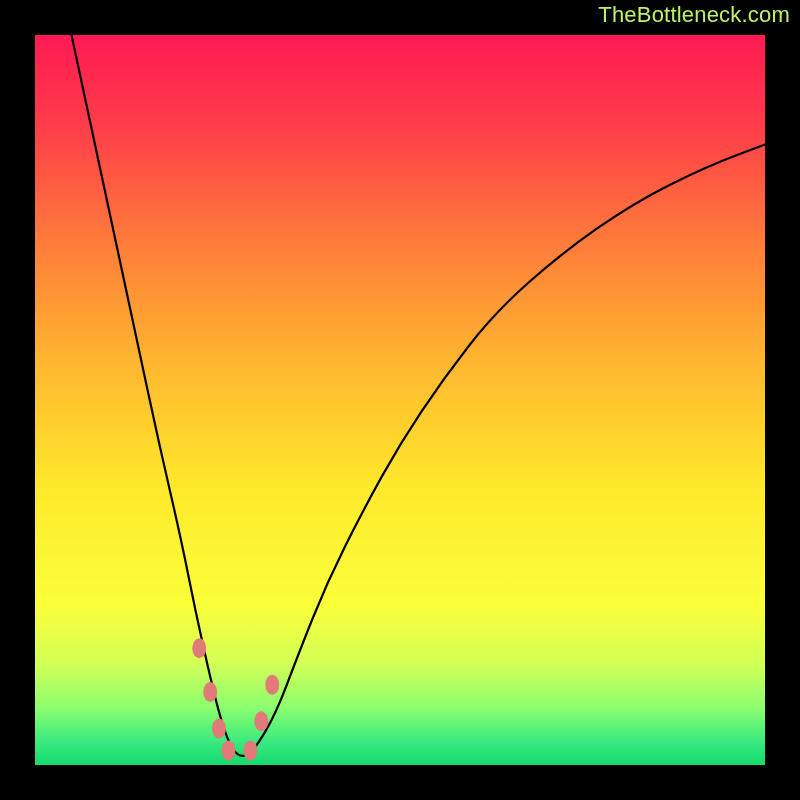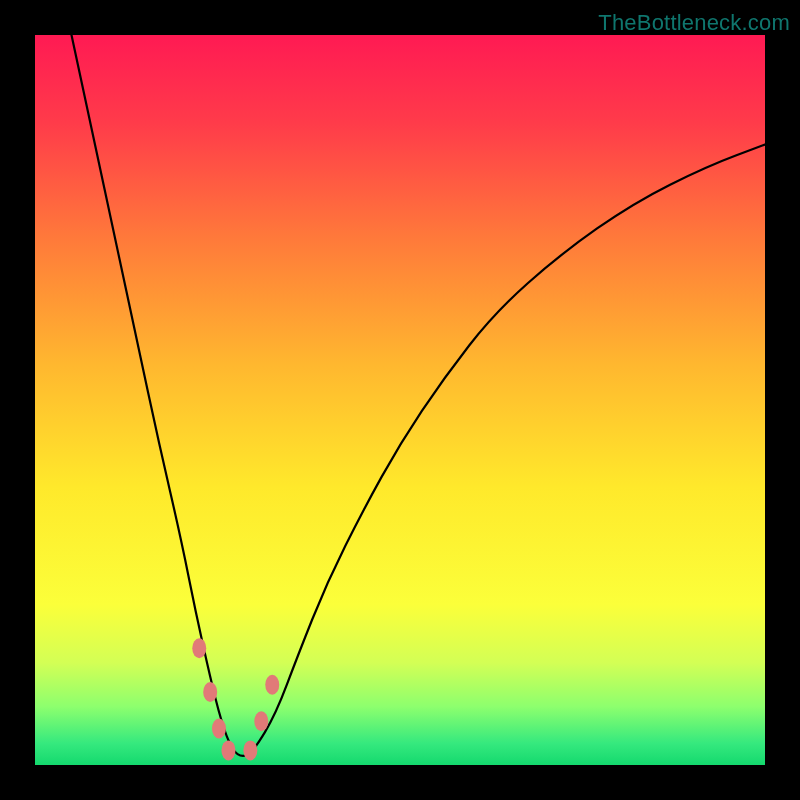--- a/index.html
+++ b/index.html
@@ -21,23 +21,23 @@
   }
   .plot {
     position: absolute;
     left: 0;
     top: 0;
     width: 730px;
     height: 730px;
   }
   .watermark {
     position: absolute;
-    top: 10px;
+    top: 2px;
     right: 10px;
-    color: #0f766e;
+    color: #bef264;
     font-size: 22px;
     font-weight: 500;
     letter-spacing: 0.2px;
     user-select: none;
     text-align: right;
   }
 </style>
 </head>
 <body>
 

